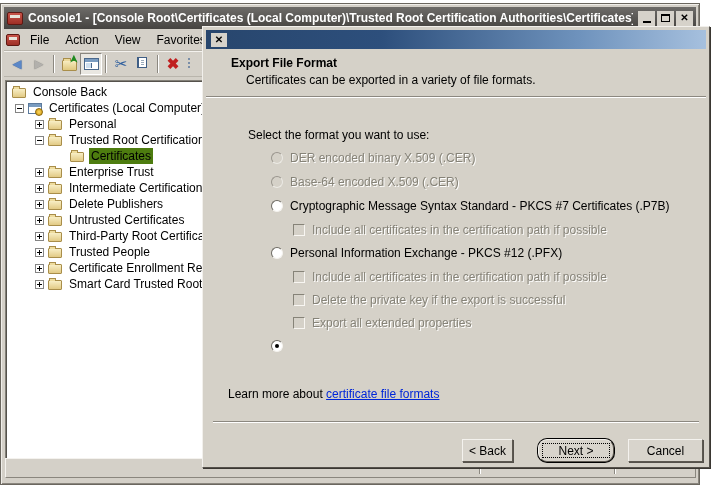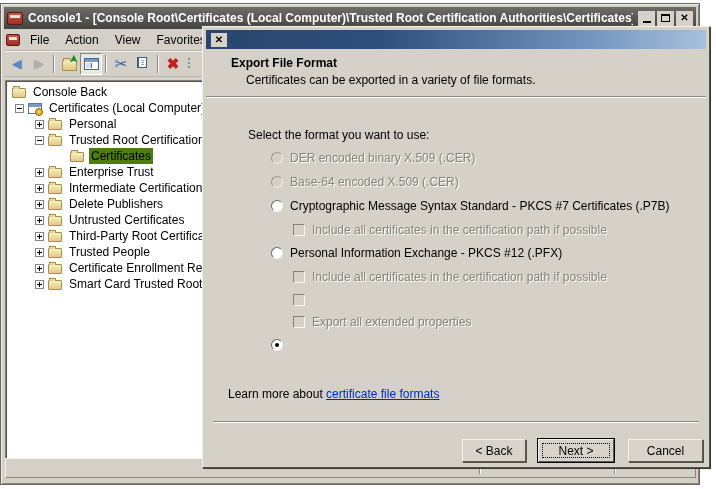--- a/index.html
+++ b/index.html
@@ -110,23 +110,23 @@
   .radio.checked::after{content:"";position:absolute;left:3px;top:3px;width:4px;height:4px;border-radius:50%;background:#000;}
   .checkbox{width:12px;height:12px;background:#d5d1c8;
     border:1px solid;border-color:#868378 #f8f6f2 #f8f6f2 #868378;}
   .learn{position:absolute;left:25px;top:360px;font-size:12px;color:#000;}
   .learn a{color:#0026d8;text-decoration:underline;}
   .dlg-sep2{position:absolute;left:10px;right:10px;top:394px;height:2px;border-top:1px solid #8c8880;border-bottom:1px solid #fff;}
   .dlg-buttons{position:absolute;left:0;top:412px;width:100%;height:24px;}
   .dlg-btn{position:absolute;height:23px;background:#d8d4cc;font-size:12px;color:#000;
     border:1px solid;border-color:#f4f2ee #5c5850 #5c5850 #f4f2ee;
     box-shadow:1px 1px 0 #55514b;display:flex;align-items:center;justify-content:center;}
-  .dlg-btn.default{box-shadow:0 0 0 1px #000;}
+  .dlg-btn.default{box-shadow:0 0 0 1px #000;border-radius:9px;}
   .dlg-btn.default::after{content:"";position:absolute;inset:3px;border:1px dotted #000;}
-  .btn-back{left:259px;width:64px;}
+  .btn-back{left:259px;width:51px;}
   .btn-next{left:335px;width:76px;}
   .btn-cancel{left:425px;width:75px;}
 </style>
 </head>
 <body>
 
 <div class="stage">
 
   <div class="mmc-window">
 
@@ -283,20 +283,21 @@
         <div class="opt-row">
           <span class="ctl radio"></span>
           <span class="lbl">Personal Information Exchange - PKCS #12 (.PFX)</span>
         </div>
         <div class="opt-row cb disabled">
           <span class="ctl checkbox"></span>
           <span class="lbl">Include all certificates in the certification path if possible</span>
         </div>
         <div class="opt-row cb disabled">
           <span class="ctl checkbox"></span>
+          <span class="lbl">Delete the private key if the export is successful</span>
         </div>
         <div class="opt-row cb disabled">
           <span class="ctl checkbox"></span>
           <span class="lbl">Export all extended properties</span>
         </div>
         <div class="opt-row">
           <span class="ctl radio checked"></span>
         </div>
       </div>
 

